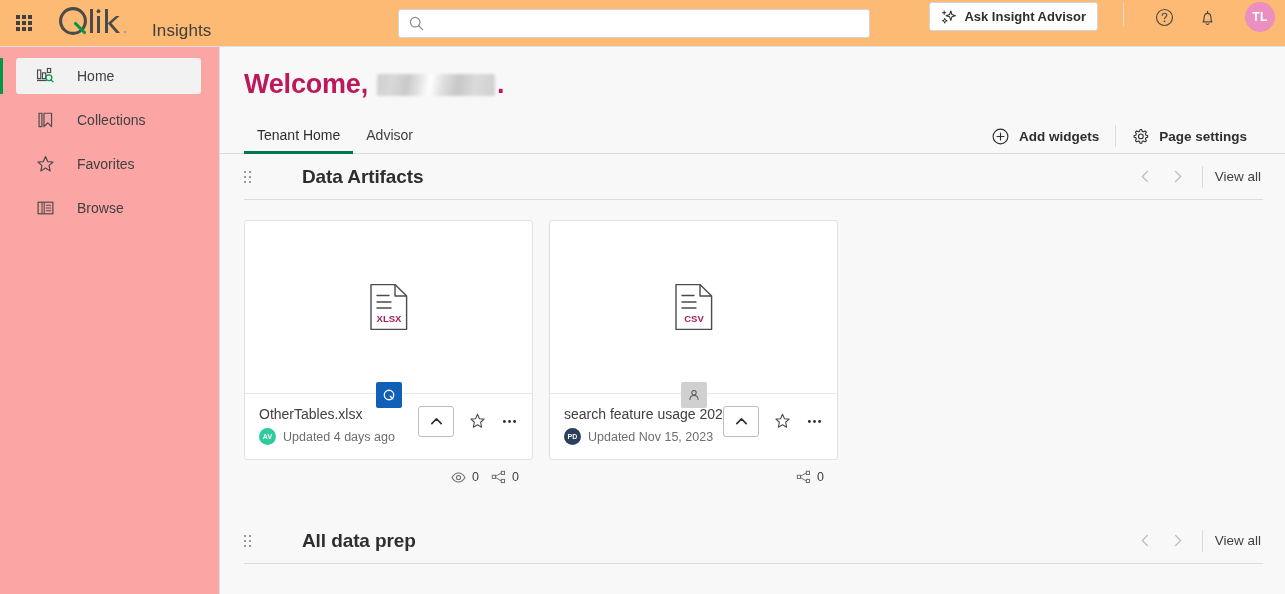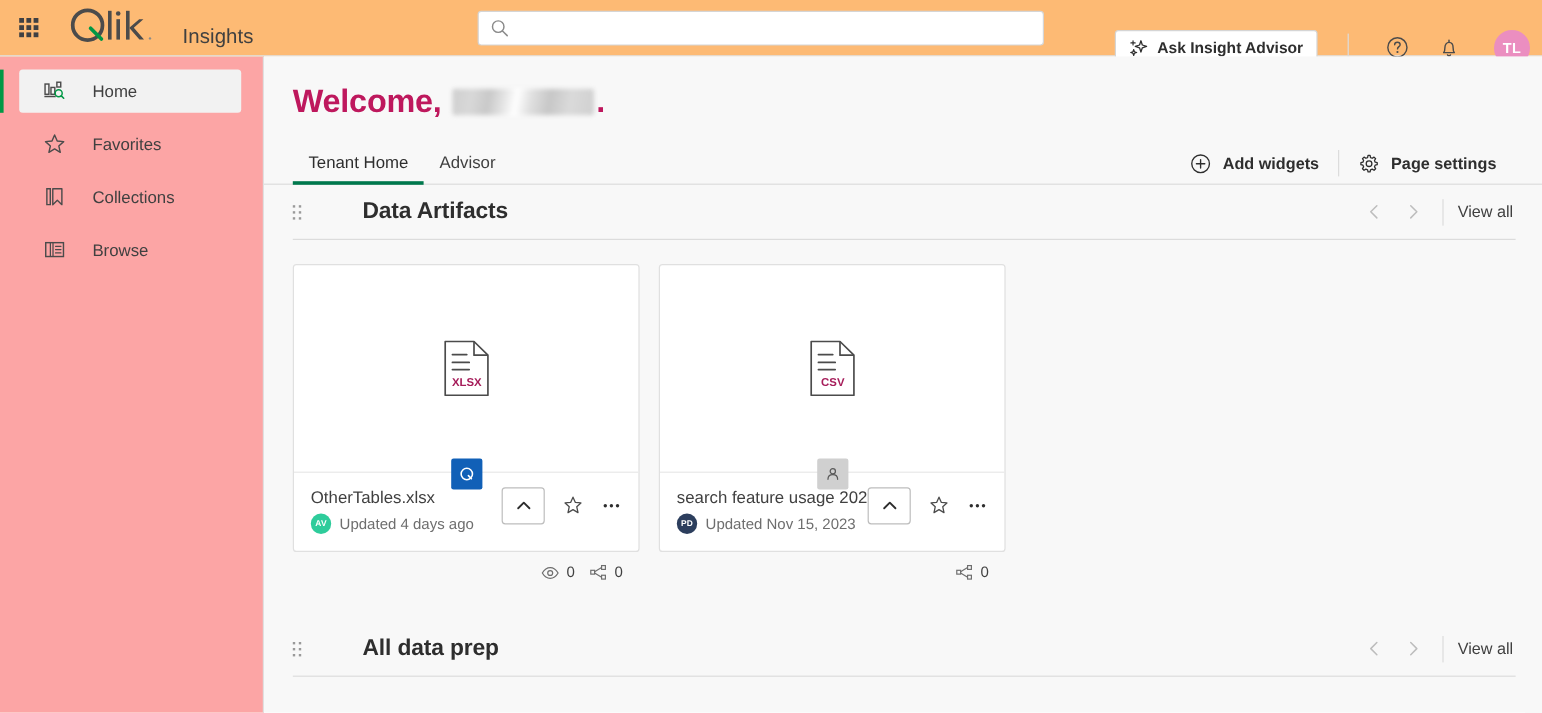--- a/index.html
+++ b/index.html
@@ -67,23 +67,23 @@
     font-family: "Liberation Sans", sans-serif;
     font-size: 13px;
     color: #404040;
     margin-left: 9px;
     width: 100%;
   }
   .search-input::placeholder { color: #6e6e6e; }
 
   .topright {
     position: absolute;
-    right: 0; top: 16px;
+    right: 0; top: 2px;
     height: 47px;
-    display: flex; align-items: center;
+    display: flex; align-items: flex-start;
     padding-right: 10px;
     gap: 13px;
   }
   .advisor-btn {
     display: flex; align-items: center; gap: 7px;
     height: 29px;
     padding: 0 11px;
     border: 1px solid #d5d5d5;
     border-radius: 3px;
     background: #fff;
@@ -430,34 +430,34 @@
           <circle cx="13.6" cy="11.3" r="3.1" fill="none" stroke="#009845" stroke-width="1.3"></circle>
           <path d="M15.9 13.6 L18 15.7" stroke="#009845" stroke-width="1.4" stroke-linecap="round"></path>
         </svg>
       </span>
       <span>Home</span>
     </div>
 
     <div class="nav-item">
       <span class="nav-ico">
         <svg width="19" height="18" viewBox="0 0 20 19">
-          <path d="M10 1.6 L12.3 6.9 L18 7.4 L13.7 11.2 L15 16.8 L10 13.8 L5 16.8 L6.3 11.2 L2 7.4 L7.7 6.9 Z" fill="none" stroke="#4b4b4b" stroke-width="1.25" stroke-linejoin="round"></path>
-        </svg>
-      </span>
-      <span>Favorites</span>
-    </div>
-
-    <div class="nav-item">
-      <span class="nav-ico">
-        <svg width="19" height="18" viewBox="0 0 20 19">
           <path d="M3.2 2.4 L6.2 2.4 L6.2 16.4 L3.2 16.4 Z" fill="none" stroke="#4b4b4b" stroke-width="1.25"></path>
           <path d="M8.4 2.4 L16.4 2.4 L16.4 16.4 L12.4 12.6 L8.4 16.4 Z" fill="none" stroke="#4b4b4b" stroke-width="1.25" stroke-linejoin="round"></path>
         </svg>
       </span>
       <span>Collections</span>
+    </div>
+
+    <div class="nav-item">
+      <span class="nav-ico">
+        <svg width="19" height="18" viewBox="0 0 20 19">
+          <path d="M10 1.6 L12.3 6.9 L18 7.4 L13.7 11.2 L15 16.8 L10 13.8 L5 16.8 L6.3 11.2 L2 7.4 L7.7 6.9 Z" fill="none" stroke="#4b4b4b" stroke-width="1.25" stroke-linejoin="round"></path>
+        </svg>
+      </span>
+      <span>Favorites</span>
     </div>
 
     <div class="nav-item">
       <span class="nav-ico">
         <svg width="19" height="18" viewBox="0 0 20 19">
           <rect x="2.2" y="3.4" width="15.6" height="12.2" fill="none" stroke="#4b4b4b" stroke-width="1.25"></rect>
           <path d="M6.3 3.4 L6.3 15.6 M8.6 3.4 L8.6 15.6" stroke="#4b4b4b" stroke-width="1.1"></path>
           <path d="M10.8 6.6 L15.6 6.6 M10.8 9.5 L15.6 9.5 M10.8 12.4 L15.6 12.4" stroke="#4b4b4b" stroke-width="1.1" stroke-linecap="round"></path>
         </svg>
       </span>

